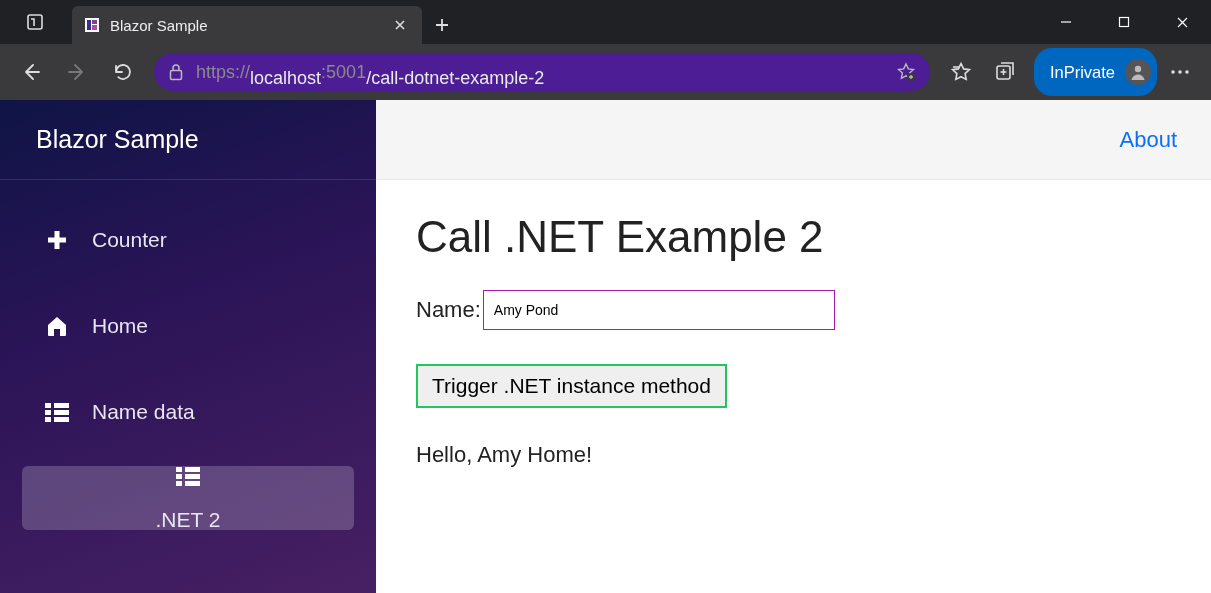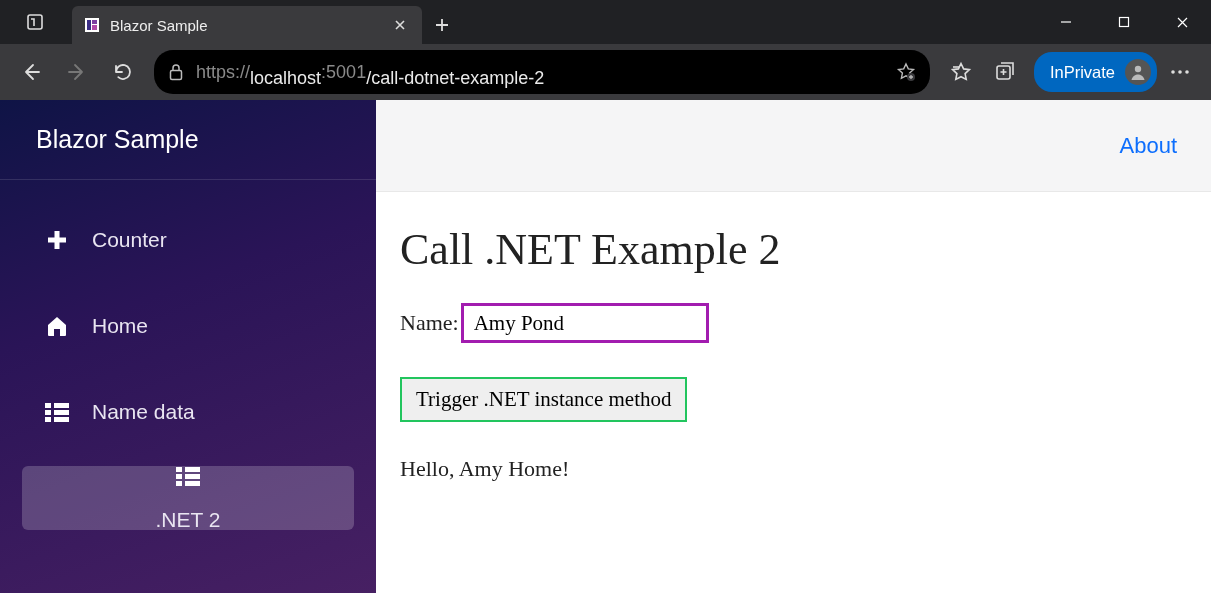--- a/index.html
+++ b/index.html
@@ -24,32 +24,32 @@
 
   .toolbar {
     height: 56px; background:#3a3a3d; display:flex; align-items:center; padding:0 10px; gap:4px;
   }
   .nav-btn {
     width:42px; height:42px; border-radius:6px; display:flex;align-items:center;justify-content:center;
     color:#ddd;
   }
   .nav-btn.disabled { color:#777; }
   .url-bar {
-    flex:1; height:44px; background:#000000; border-radius:19px; display:flex; align-items:center;
+    flex:1; height:38px; background:#4c1d95; border-radius:19px; display:flex; align-items:center;
     padding:0 14px; gap:10px; color:#bbb; font-size:18px;
     margin: 0 6px;
   }
   .url-bar .lock { width:18px; }
   .url-text { flex:1; display:flex; align-items:center; white-space:nowrap; overflow:hidden; }
   .url-text .muted { color:#8a8a8a; }
   .url-text .white { color:#eaeaea;margin-top:12px; }
   .url-star { color:#bbb; }
   .right-icons { display:flex; align-items:center; gap:2px; }
   .pill {
-    height:40px; background:#0067c0; border-radius:18px; display:flex; align-items:center;
+    height:48px; background:#0067c0; border-radius:18px; display:flex; align-items:center;
     padding:0 6px 0 16px; gap:10px; color:#fff; font-size:16.5px;
     margin-left:6px;
   }
   .avatar { width:26px; height:26px; border-radius:50%; background:#555; display:flex;align-items:center;justify-content:center; }
 
   
   .page { flex:1; display:flex; min-height:0; }
 
   .sidebar {
     width: 376px;
@@ -63,32 +63,32 @@
   .nav { padding: 28px 22px; display:flex; flex-direction:column; gap:22px; }
   .nav-item {
     height:64px; border-radius:6px; display:flex; align-items:center; gap:22px;
     padding:0 22px; font-size:21px; color:#e9e5f1; cursor:pointer;
   }
   .nav-item.active { background: rgba(255,255,255,0.20); flex-direction: column; }
   .nav-item .nicon { width:26px; height:26px; display:flex;align-items:center;justify-content:center; }
 
   .content { flex:1; display:flex; flex-direction:column; background:#fff; min-width:0;}
   .topbar {
-    height:92px; background:#f5f5f6; border-bottom:1px solid #e8e8e8;
+    height:80px; background:#f5f5f6; border-bottom:1px solid #e8e8e8;
     display:flex; align-items:center; justify-content:flex-end; padding-right:34px;
   }
   .about-link { color:#0d6efd; font-size:22px; text-decoration:none; }
 
-  .main { padding: 18px 24px; color:#222;font-family:Liberation Serif, serif; }
+  .main { padding: 18px 40px; color:#222; }
   h1 { font-size:44px; font-weight:500; margin:14px 0 28px 0; color:#222;}
   .row { display:flex; align-items:center; gap:2px; font-size:22px; margin-bottom:34px;}
   .row label { }
   .row input {
-    width:248px; height:40px; font-size:21px; padding:2px 10px;
-    border:3px solid #a21caf; background:#fff; font-family:inherit;
+    width:352px; height:40px; font-size:14px; padding:2px 10px;
+    border:1px solid #a21caf; background:#fff; font-family:inherit;
   }
   .trigger {
     font-size:21px; padding:8px 14px; background:#efefef; border:2px solid #22c55e; cursor:pointer;
     font-family:inherit;
   }
   .output { font-size:22px; margin-top:34px; }
 
   svg { display:block; }
 </style>
 </head>

